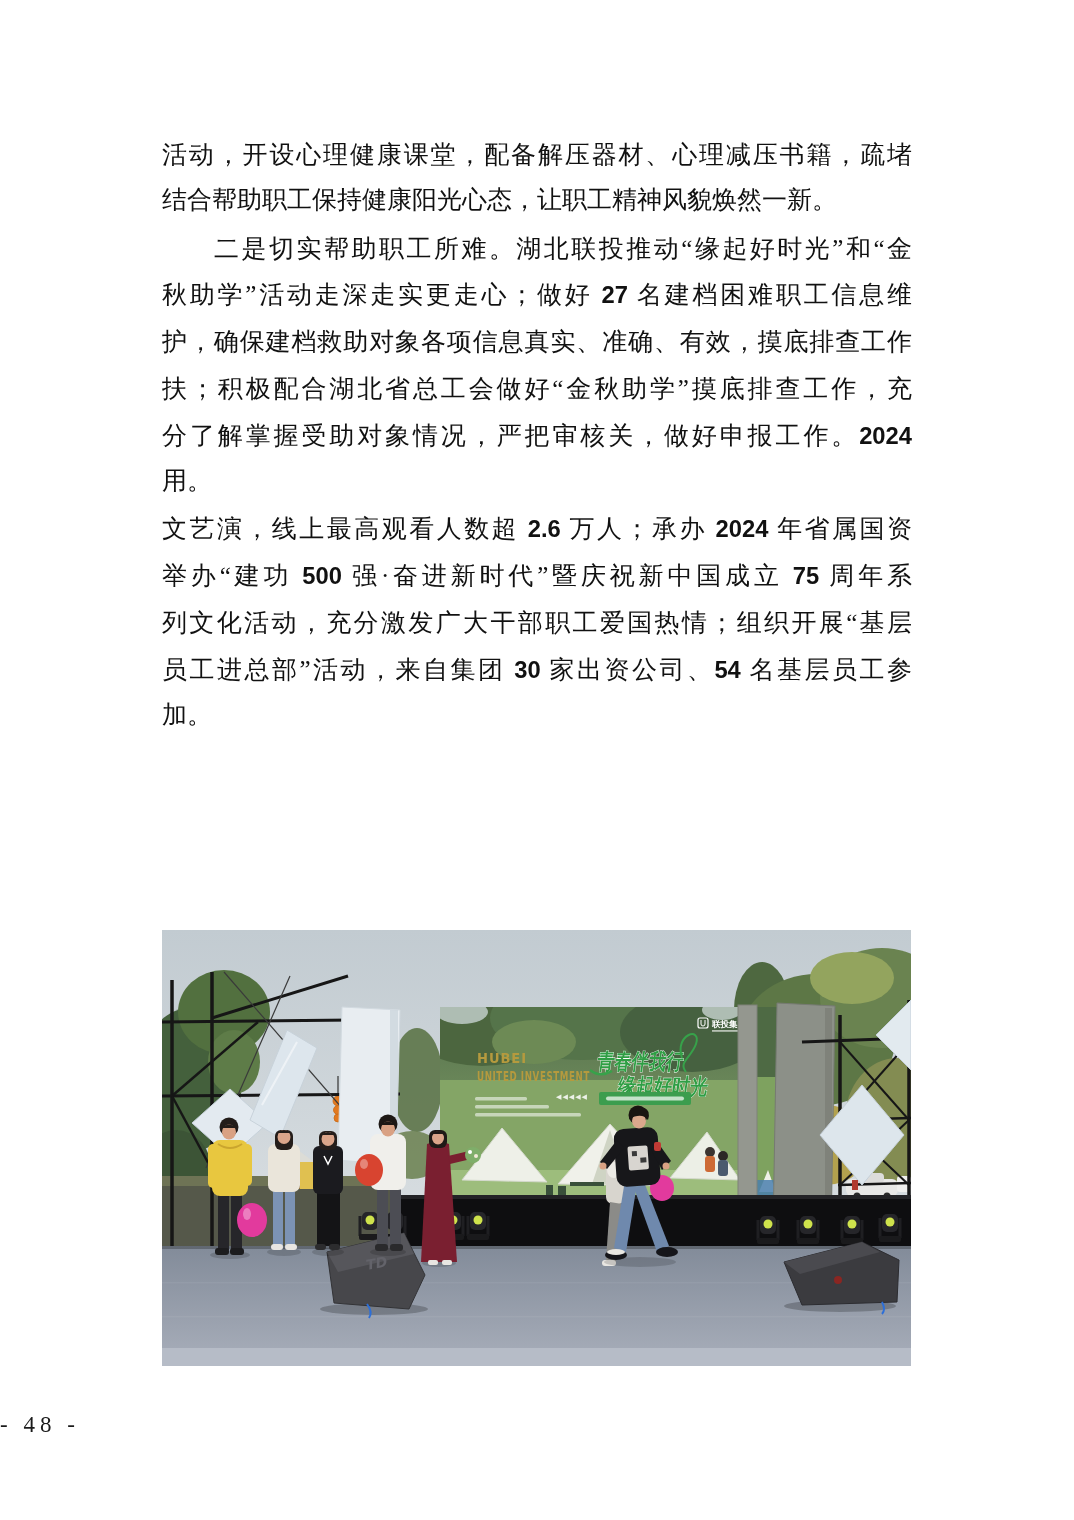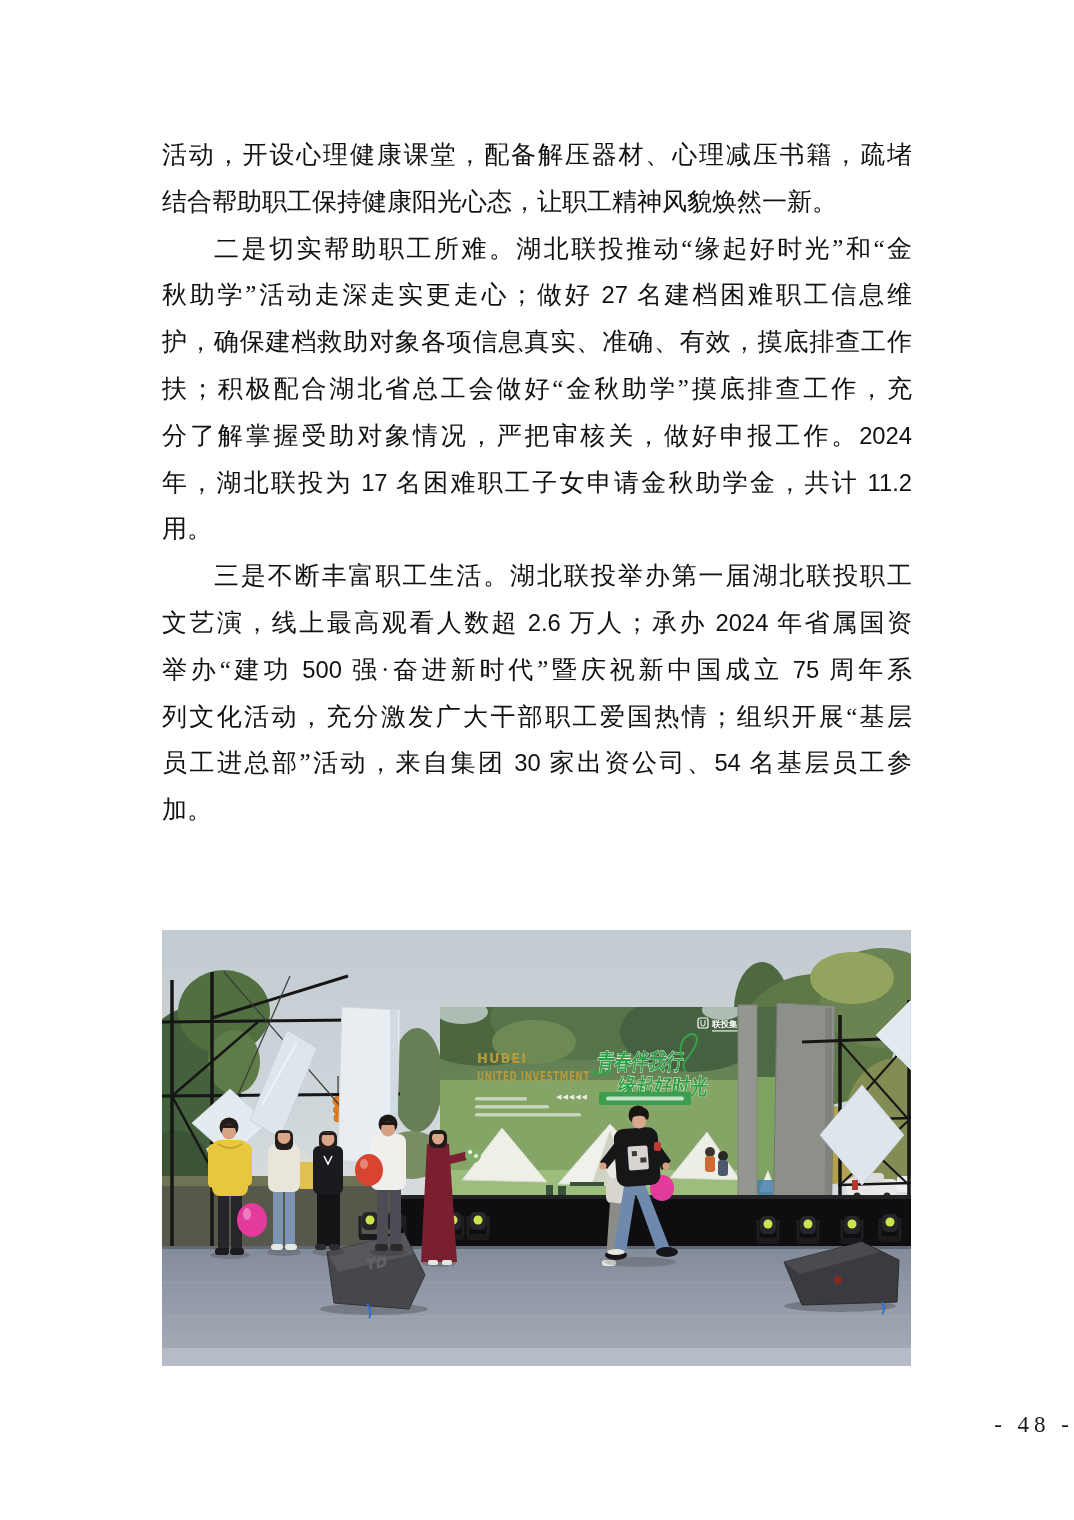--- a/index.html
+++ b/index.html
@@ -20,34 +20,35 @@
     height:46.8px;
     white-space:nowrap;
     text-align:justify;
     text-align-last:justify;
     text-justify:inter-ideograph;
     overflow:visible;
   }
   .line.para-end{
     text-align:right;
     text-align-last:left;
+    font-family:Liberation Mono, monospace;
   }
   .line.indent{ text-indent:52px; }
   .line b.num{
     font-family:"Liberation Sans","DejaVu Sans",sans-serif;
-    font-weight:400;
+    font-weight:700;
     font-size:0.95em;
   }
   .photo{
     position:absolute;left:162px;top:930px;width:749px;height:436px;
     margin:0;padding:0;line-height:0;
   }
   .pagenum{
     position:absolute;left:0;top:1412px;width:1074px;
-    text-align:right;
+    text-align:left;
     font-size:23px;letter-spacing:5px;color:#1a1a1a;
     font-family:"Liberation Serif","DejaVu Serif",serif;
   }
   svg text{ font-family:"DejaVu Sans","Liberation Sans",sans-serif; }
   .t-gold{ font-weight:700; letter-spacing:1px; }
   .t-slogan{ font-weight:700; }
   .t-logo{ font-weight:600; }
   .t-td{ font-weight:700; font-style:italic; }
 </style>
 </head>
@@ -56,23 +57,21 @@
 <div class="page">
 
   <div class="textblock">
     <div class="line autonum">活动，开设心理健康课堂，配备解压器材、心理减压书籍，疏堵</div>
     <div class="line autonum para-end">结合帮助职工保持健康阳光心态，让职工精神风貌焕然一新。</div>
     <div class="line autonum indent">二是切实帮助职工所难。湖北联投推动“缘起好时光”和“金</div>
     <div class="line autonum">秋助学”活动走深走实更走心；做好 <b class="num">27</b> 名建档困难职工信息维</div>
     <div class="line autonum">护，确保建档救助对象各项信息真实、准确、有效，摸底排查工作</div>
     <div class="line autonum">扶；积极配合湖北省总工会做好“金秋助学”摸底排查工作，充</div>
     <div class="line autonum">分了解掌握受助对象情况，严把审核关，做好申报工作。<b class="num">2024</b></div>
-    <div class="line autonum">年，湖北联投为 <b class="num">17</b> 名困难职工子女申请金秋助学金，共计 <b class="num">11.2</b></div>
     <div class="line autonum para-end">用。</div>
-    <div class="line autonum indent">三是不断丰富职工生活。湖北联投举办第一届湖北联投职工</div>
     <div class="line autonum">文艺演，线上最高观看人数超 <b class="num">2.6</b> 万人；承办 <b class="num">2024</b> 年省属国资</div>
     <div class="line autonum">举办“建功 <b class="num">500</b> 强·奋进新时代”暨庆祝新中国成立 <b class="num">75</b> 周年系</div>
     <div class="line autonum">列文化活动，充分激发广大干部职工爱国热情；组织开展“基层</div>
     <div class="line autonum">员工进总部”活动，来自集团 <b class="num">30</b> 家出资公司、<b class="num">54</b> 名基层员工参</div>
     <div class="line autonum para-end">加。</div>
   </div>
 
   <figure class="photo">
     <svg viewBox="0 0 749 436" width="749" height="436">
       <defs>

